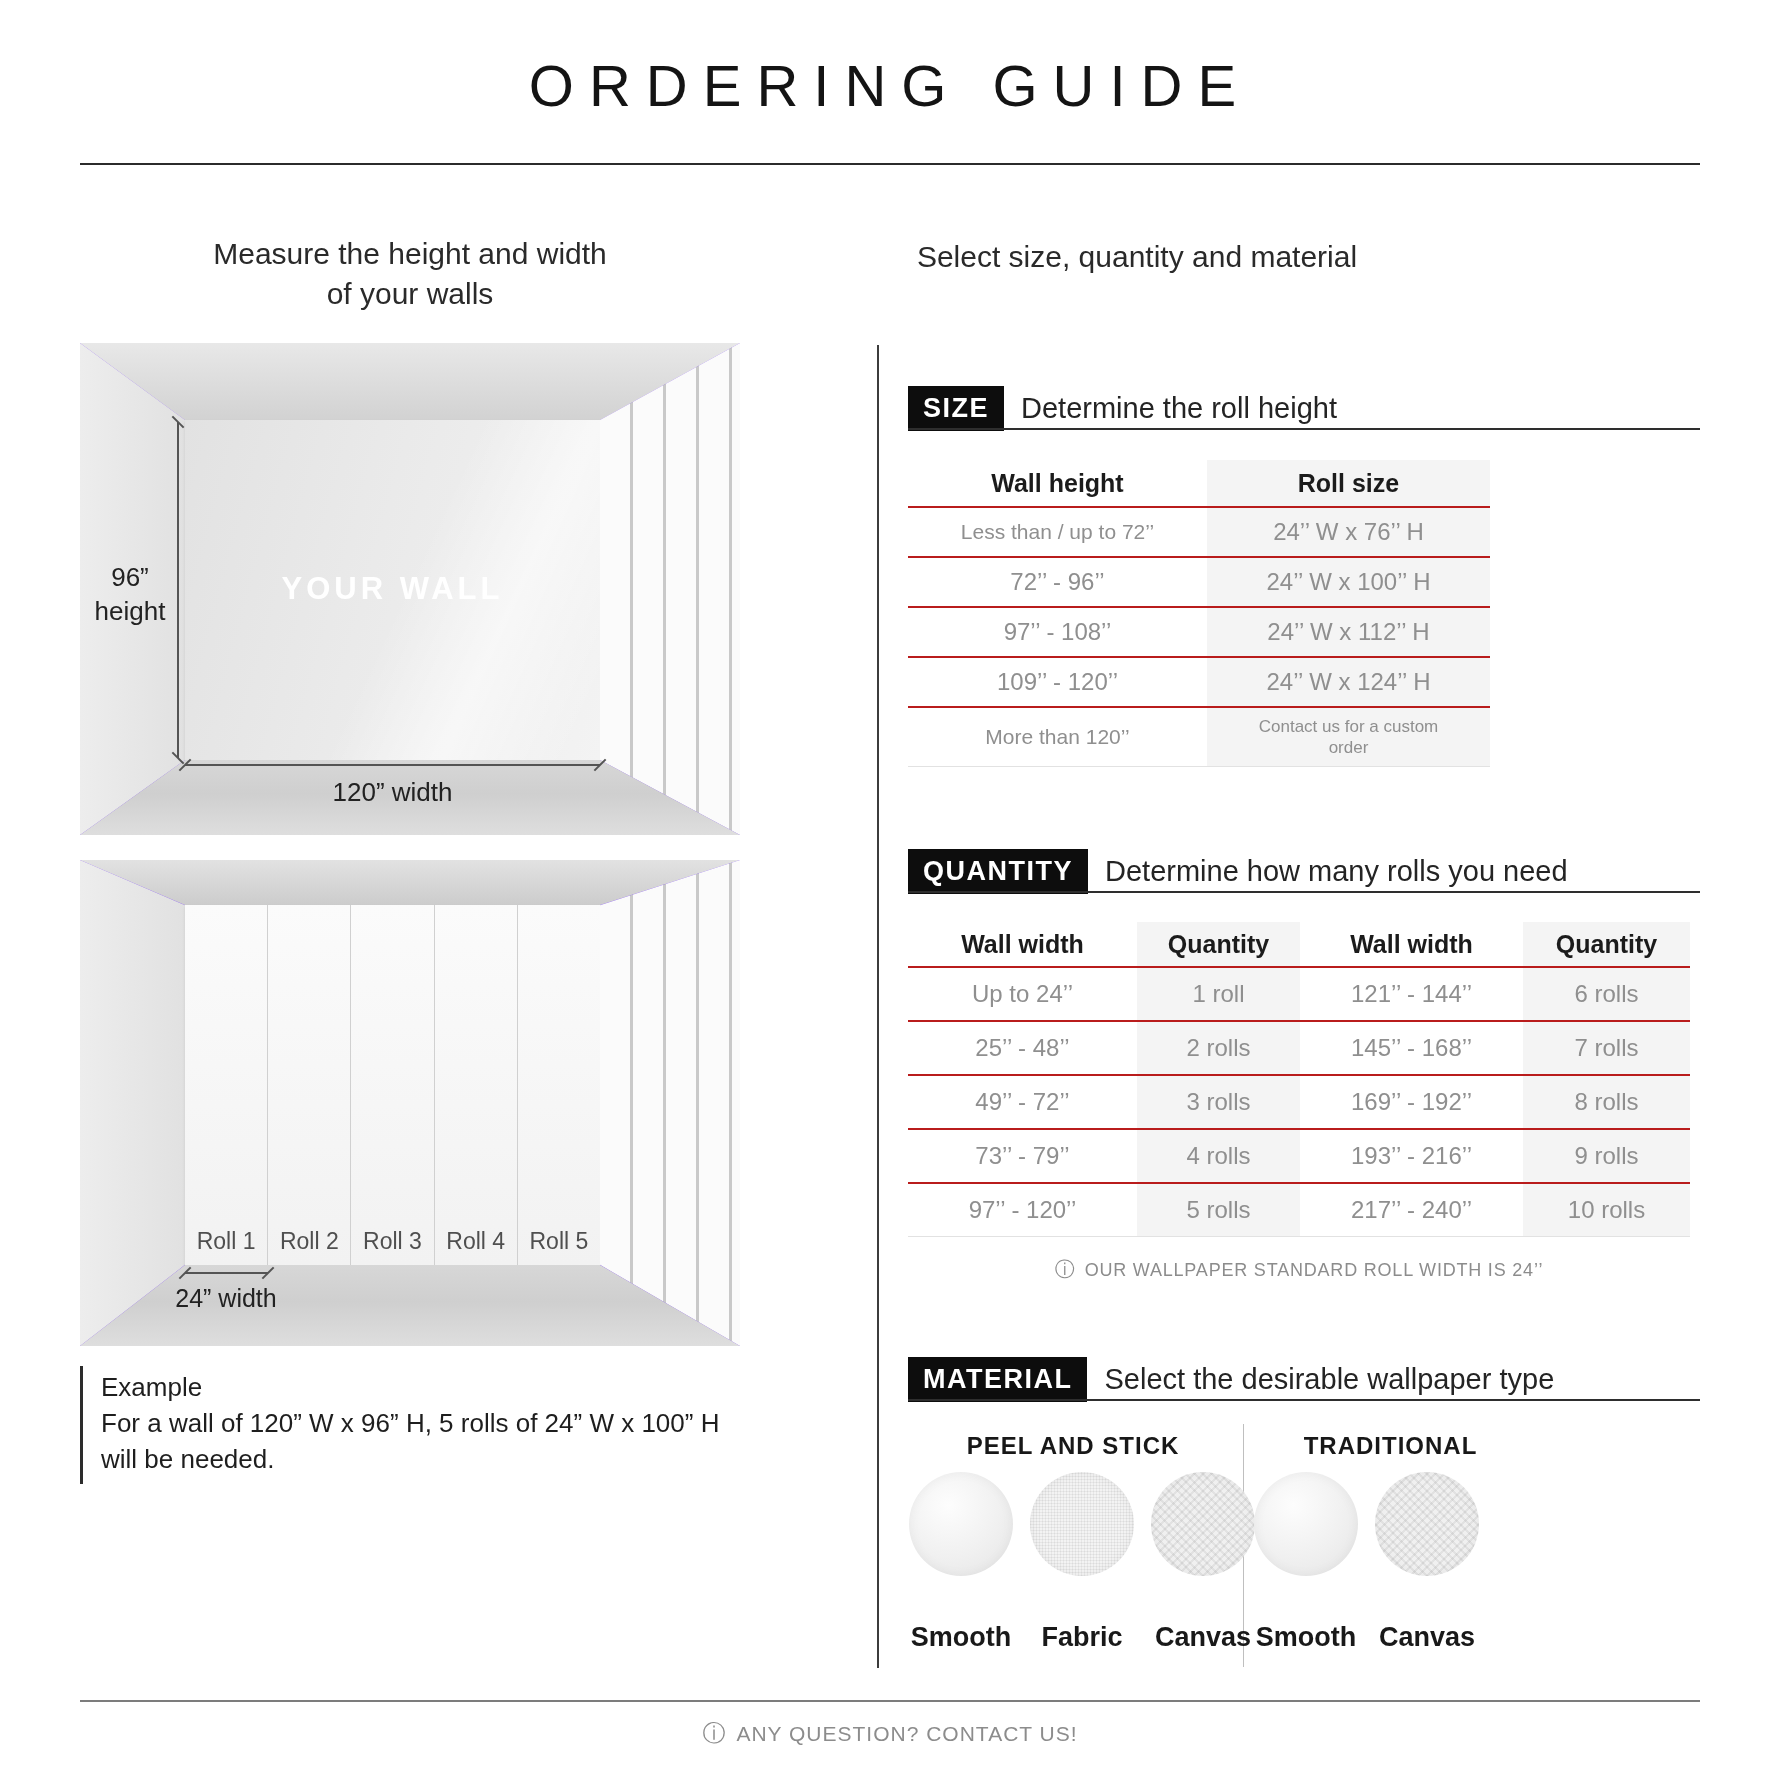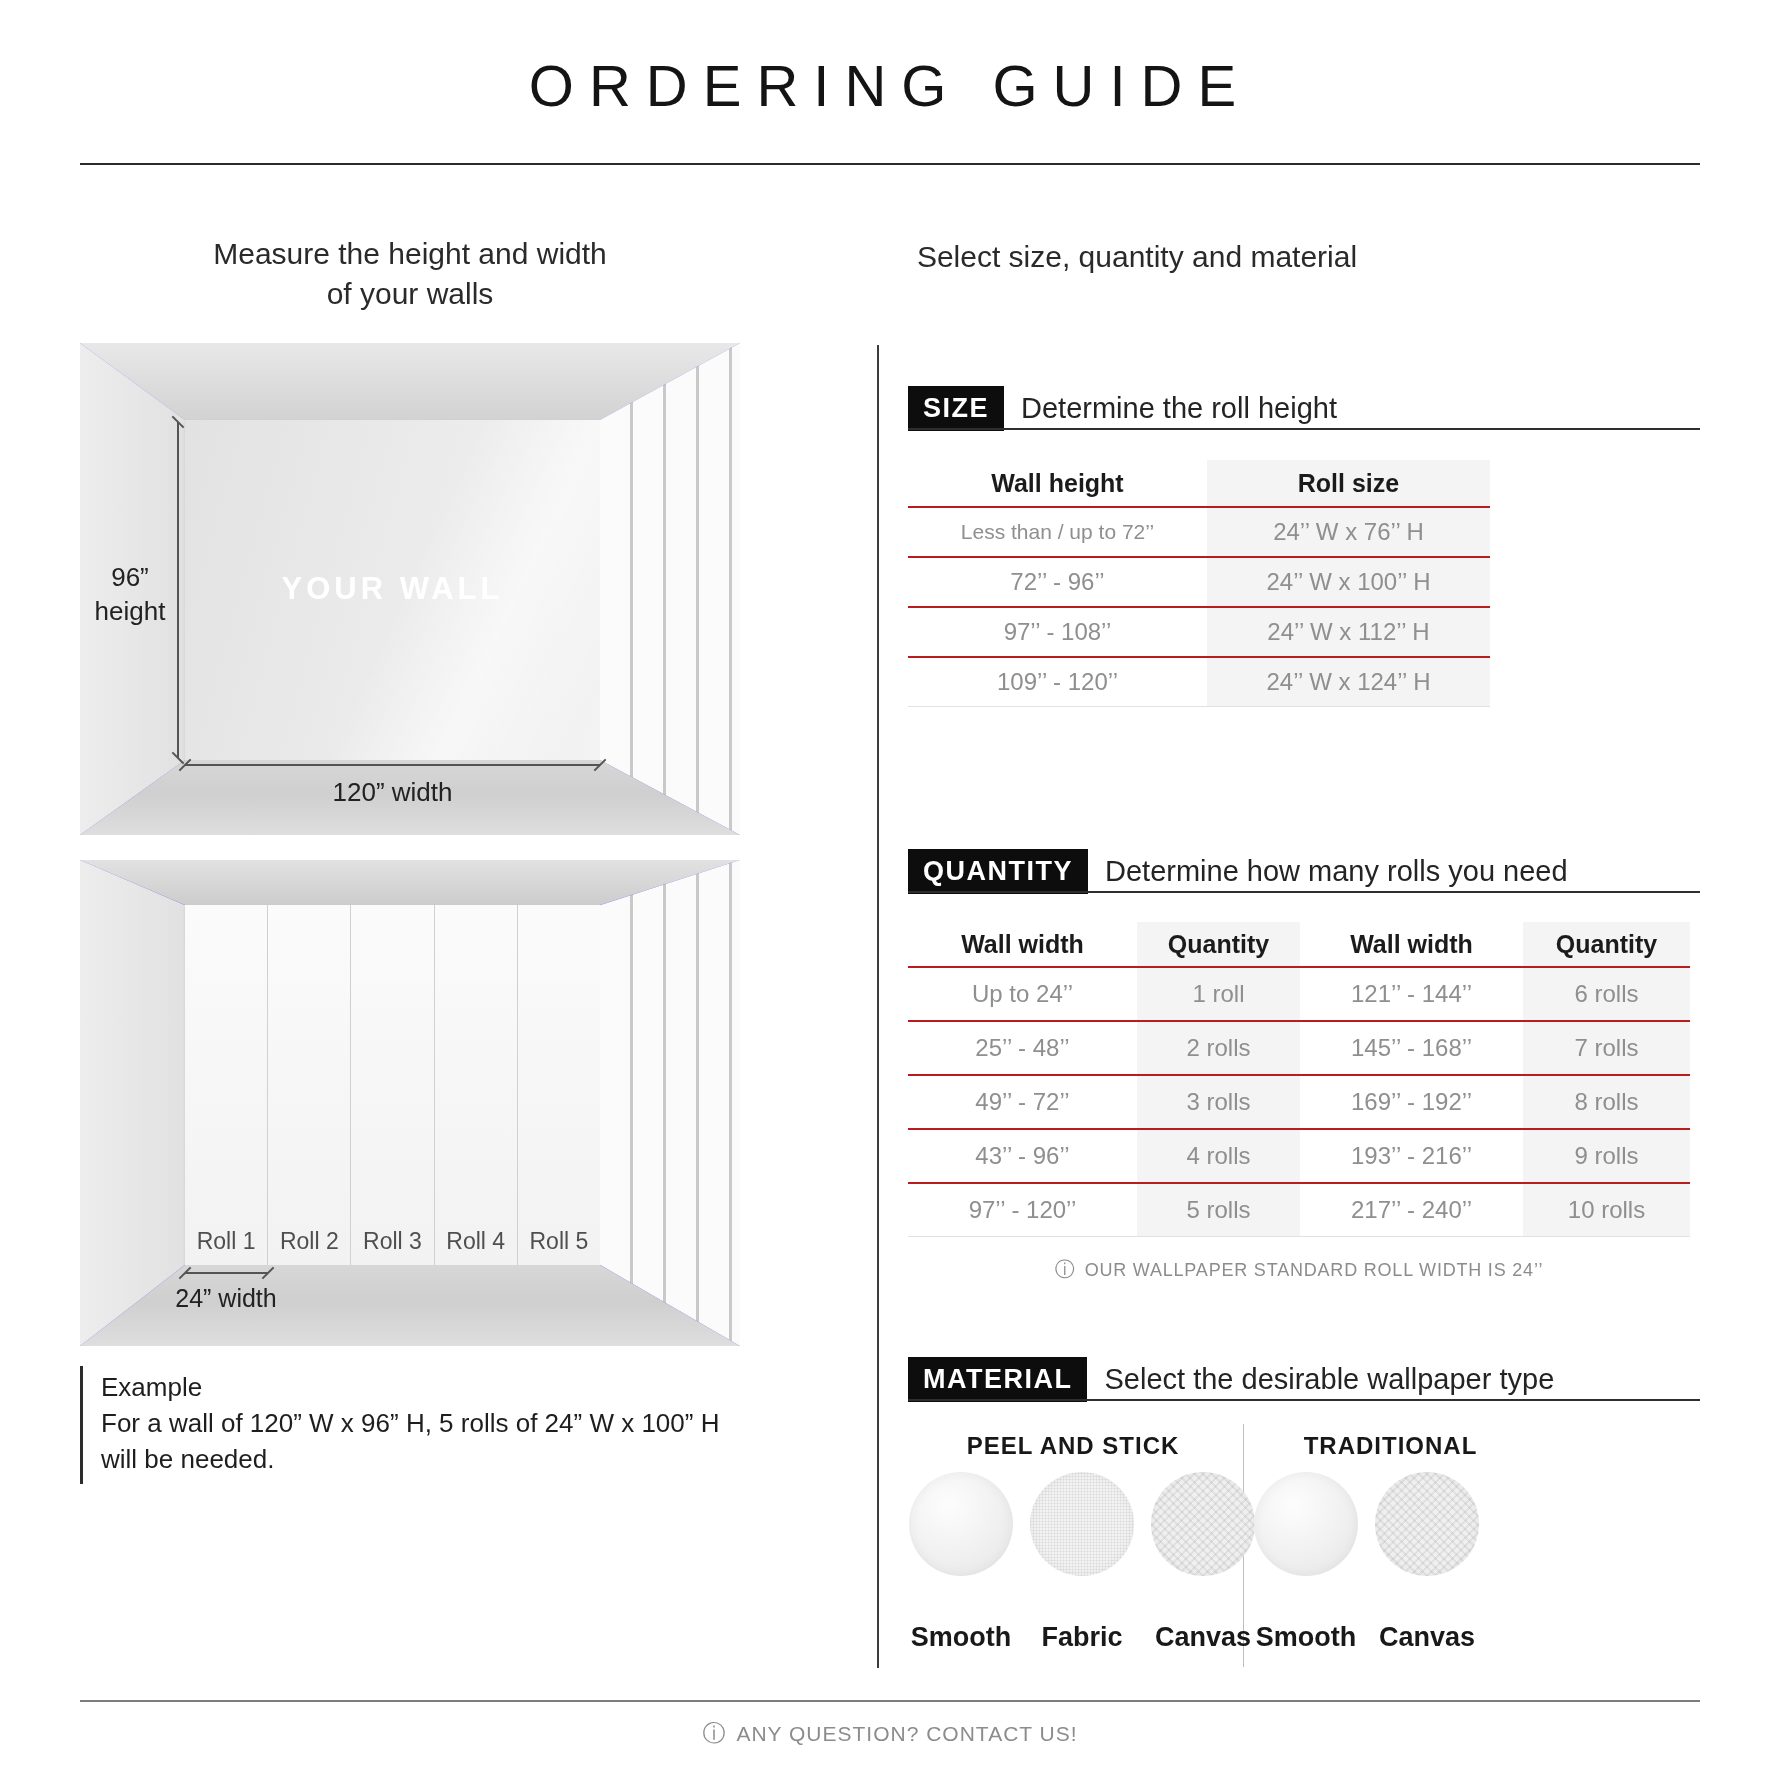--- a/index.html
+++ b/index.html
@@ -242,20 +242,24 @@
       <div class="cell td c2 gray">24’’ W x 100’’ H</div>
     </div>
     <div class="t-row">
       <div class="cell td c1">97’’ - 108’’</div>
       <div class="cell td c2 gray">24’’ W x 112’’ H</div>
     </div>
     <div class="t-row">
       <div class="cell td c1">109’’ - 120’’</div>
       <div class="cell td c2 gray">24’’ W x 124’’ H</div>
     </div>
+    <div class="t-row tall">
+      <div class="cell td small c1">More than 120’’</div>
+      <div class="cell td contact c2 gray">Contact us for a custom order</div>
+    </div>
   </div>
 
   <div class="sec-head qty">
     <span class="badge">QUANTITY</span>
     <span class="sec-title">Determine how many rolls you need</span>
   </div>
   <div class="sec-rule qty"></div>
 
   <div class="qty-table">
     <div class="t-row t-head">
@@ -276,21 +280,21 @@
       <div class="cell td q3">145’’ - 168’’</div>
       <div class="cell td q4 gray">7 rolls</div>
     </div>
     <div class="t-row">
       <div class="cell td q1">49’’ - 72’’</div>
       <div class="cell td q2 gray">3 rolls</div>
       <div class="cell td q3">169’’ - 192’’</div>
       <div class="cell td q4 gray">8 rolls</div>
     </div>
     <div class="t-row">
-      <div class="cell td q1">43’’ - 96’’</div>
+      <div class="cell td q1">73’’ - 79’’</div>
       <div class="cell td q2 gray">4 rolls</div>
       <div class="cell td q3">193’’ - 216’’</div>
       <div class="cell td q4 gray">9 rolls</div>
     </div>
     <div class="t-row">
       <div class="cell td q1">97’’ - 120’’</div>
       <div class="cell td q2 gray">5 rolls</div>
       <div class="cell td q3">217’’ - 240’’</div>
       <div class="cell td q4 gray">10 rolls</div>
     </div>

